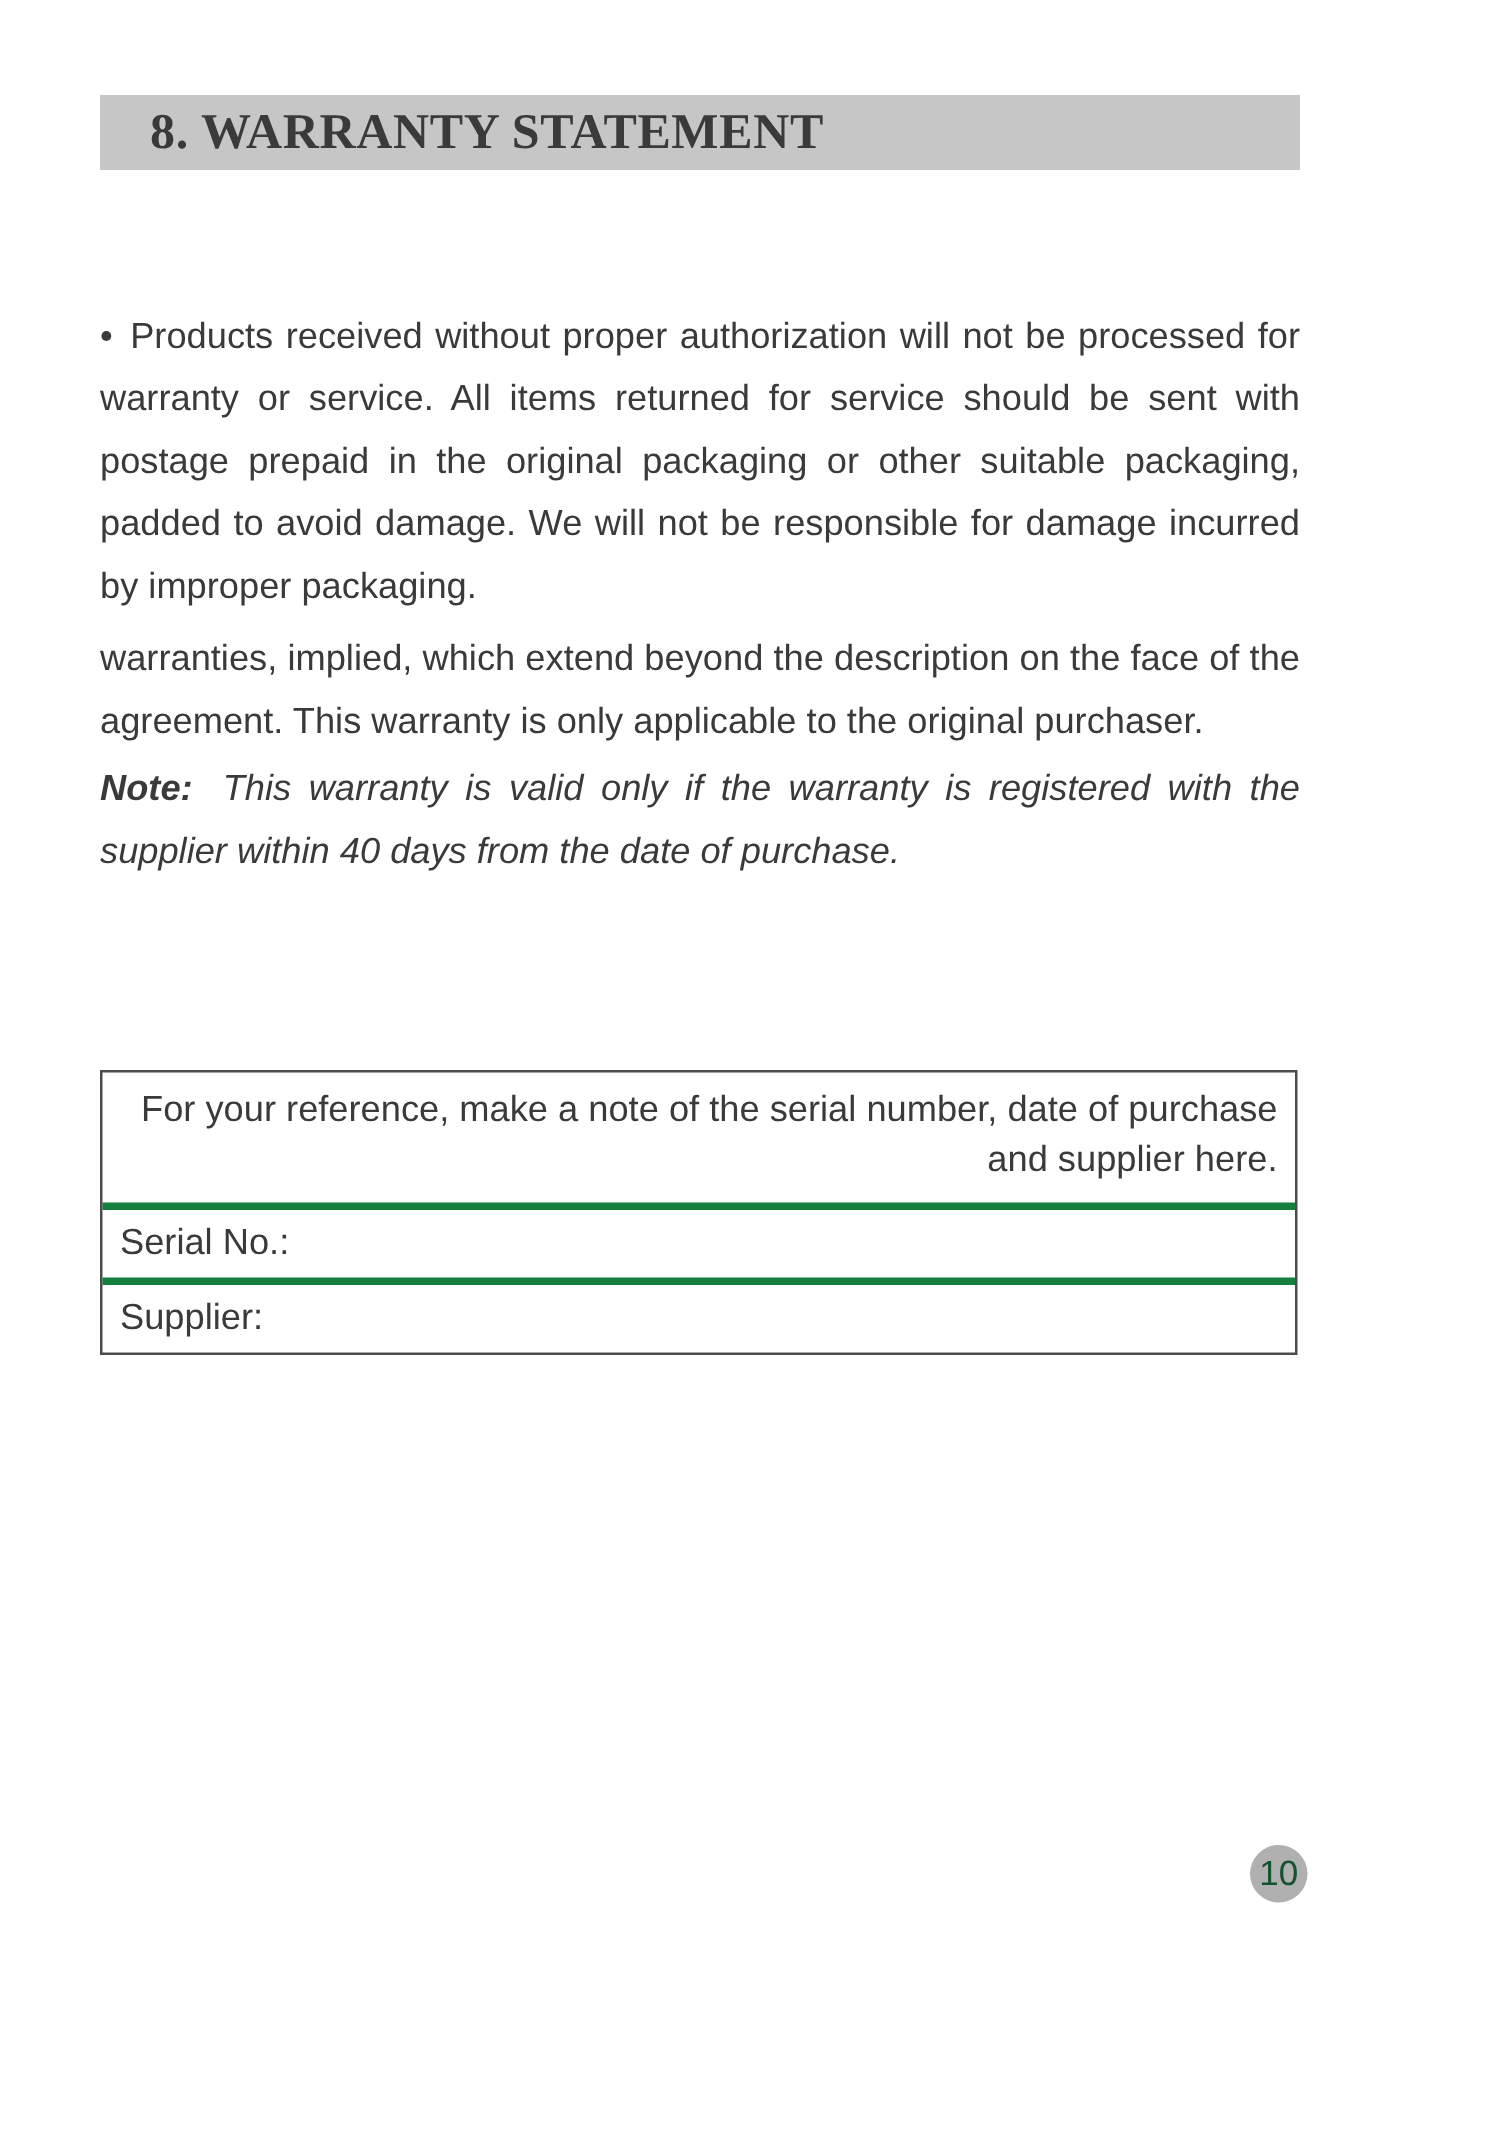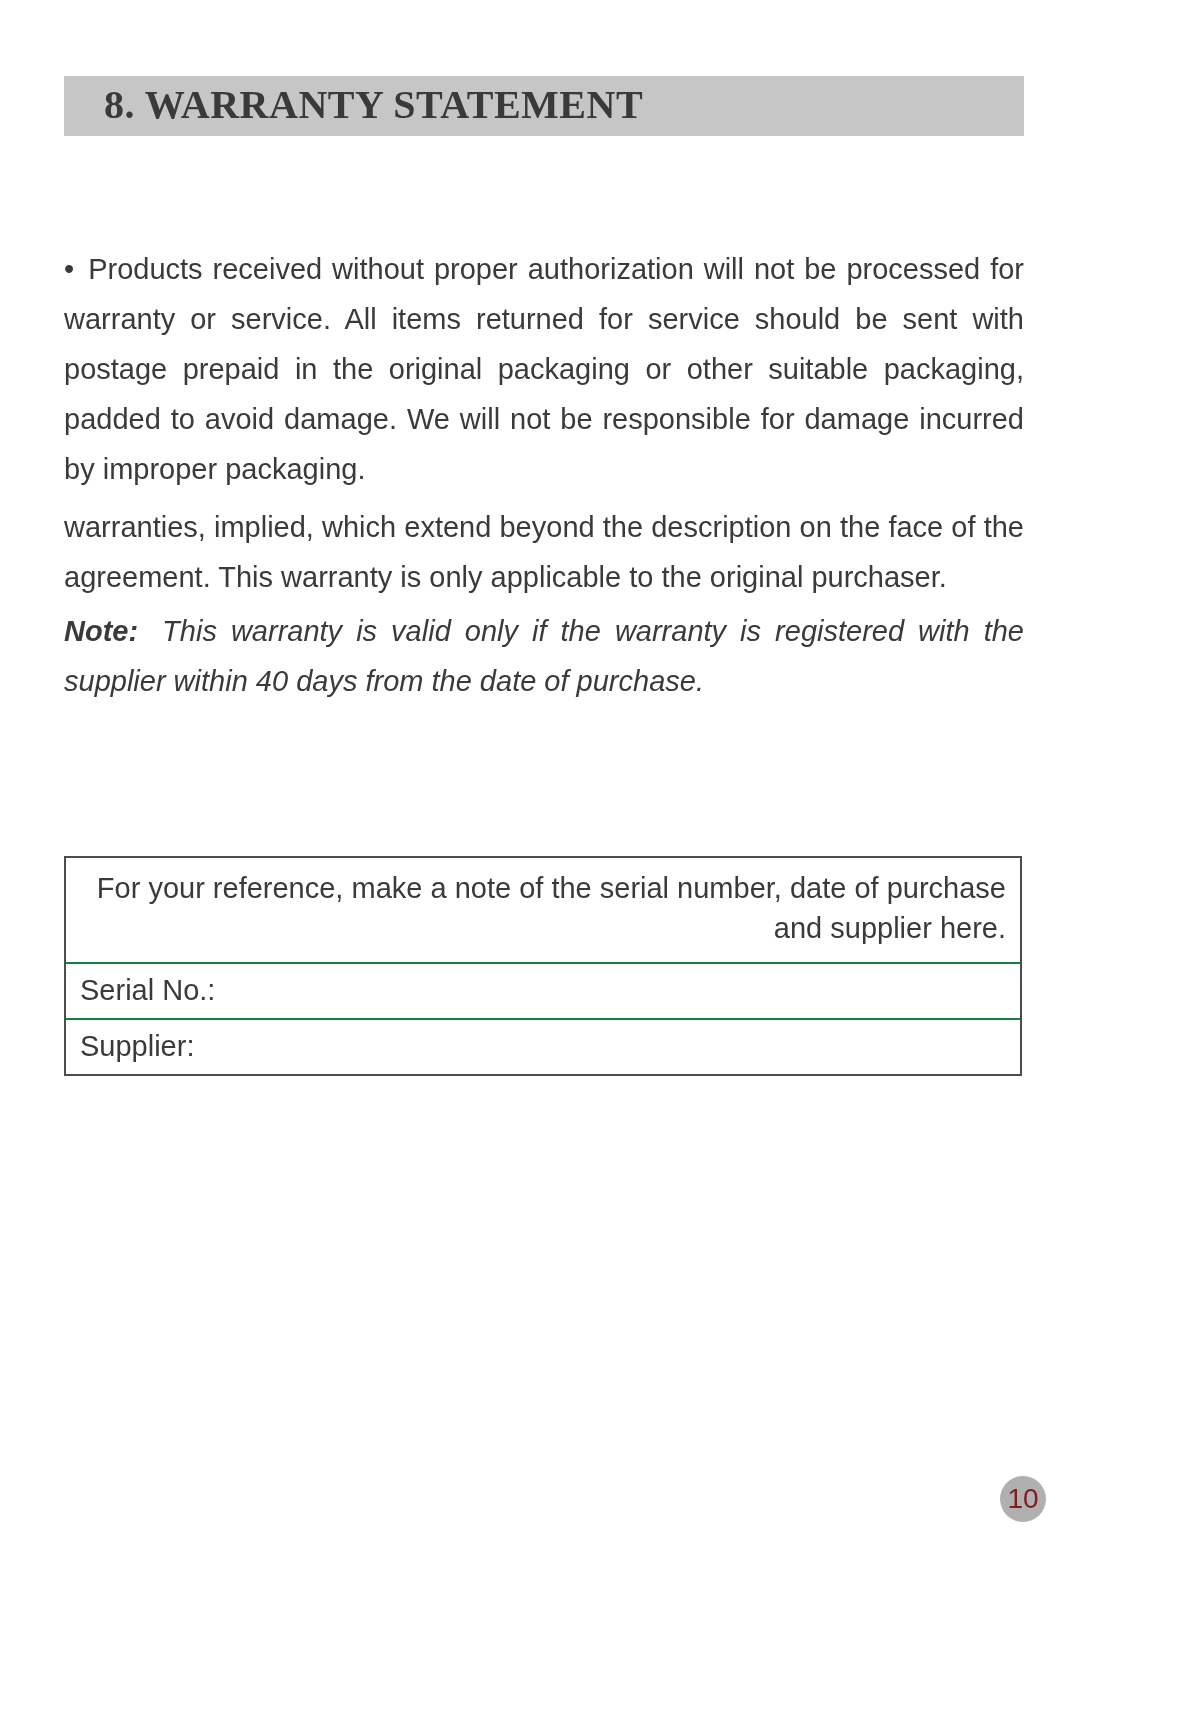--- a/index.html
+++ b/index.html
@@ -10,21 +10,21 @@
     background: #ffffff;
     font-family: "Liberation Sans", sans-serif;
     color: #3a3a3a;
     position: relative;
     overflow: hidden;
   }
   .page {
     position: absolute;
     top: 0; left: 0;
     width: 1200px; height: 1714px;
-    padding: 76px 80px 0 64px;
+    padding: 76px 80px 0 80px;
   }
   .header-bar {
     background: #c6c6c6;
     width: 960px;
     padding: 6px 10px 8px 40px;
     margin-bottom: 14px;
   }
   .header-bar h1 {
     margin: 0;
     font-family: "Liberation Serif", "DejaVu Serif", serif;
@@ -59,42 +59,42 @@
     margin-right: 24px;
   }
   .reference-table {
     margin-top: 150px;
     width: 958px;
     border: 2px solid #4c4c4c;
     font-size: 29px;
     color: #3a3a3a;
   }
   .ref-row {
-    border-top: 2px solid #15803d;
+    border-top: 6px solid #15803d;
     padding: 6px 14px 8px 14px;
     line-height: 40px;
   }
   .ref-row:first-child { border-top: none; text-align: right; }
   .ref-row.intro { padding-top: 10px; padding-bottom: 14px; }
   .ref-row.fields { display: flex; }
   .field-left { width: 415px; }
   .field-right { flex: 1; }
   .page-number-badge {
     position: absolute;
     left: 1000px;
     top: 1476px;
     width: 46px;
     height: 46px;
     background: #b0b0b0;
     border-radius: 50%;
     display: flex;
     align-items: center;
     justify-content: center;
     font-size: 28px;
-    color: #7f1d1d;
+    color: #14532d;
   }
 </style>
 </head>
 <body>
 
 <div class="page">
 
   <div class="header-bar">
     <h1>8. WARRANTY STATEMENT</h1>
   </div>

